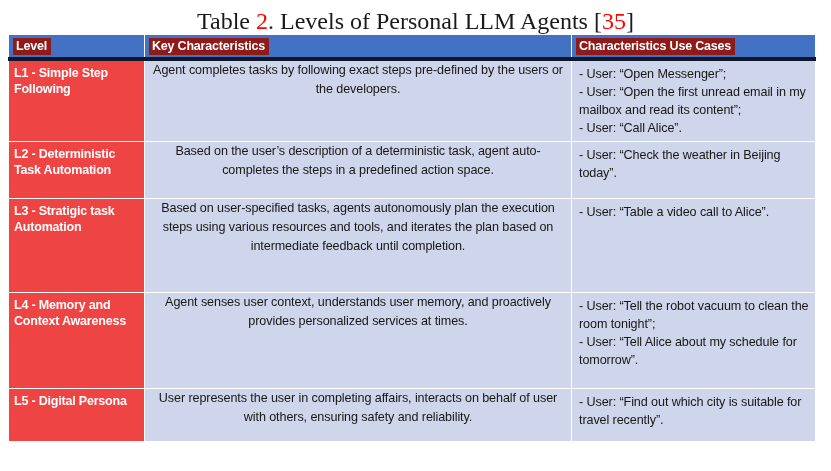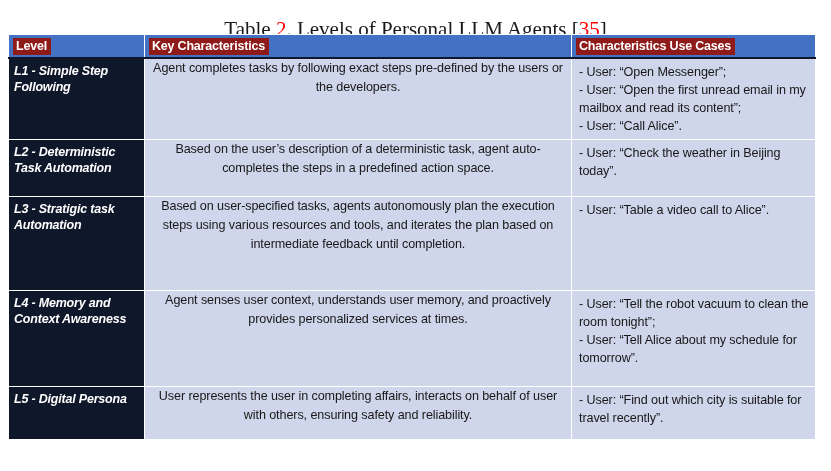--- a/index.html
+++ b/index.html
@@ -19,25 +19,25 @@
     position: relative;
     width: 831px;
     height: 471px;
     background: #ffffff;
   }
 
   
   .title {
     position: absolute;
     left: 0;
-    top: 16px;
+    top: 8px;
     width: 831px;
     text-align: center;
     font-family: "Liberation Serif", serif;
-    font-size: 21px;
+    font-size: 24px;
     line-height: 26px;
     color: #1a1a1a;
     white-space: nowrap;
   }
   .title .ref { color: #ff0000; }
 
   
   .table-wrap {
     position: absolute;
     left: 8px;
@@ -58,44 +58,43 @@
     border: 1px solid #ffffff;
     padding: 0;
     vertical-align: top;
   }
 
   
   tr.head-row td {
     background: #4372c4;
     height: 22px;
     padding: 0;
-    border-bottom: 2px solid #0f172a;
+    border-bottom: 4px solid #0f172a;
   }
   .hdr-inner {
     display: block;
     padding: 2px 0 2px 4px;
     line-height: 15px;
   }
   .hdr-label {
     display: inline-block;
     background: #8f1a1a;
     color: #ffffff;
     font-weight: bold;
     font-size: 12.5px;
     line-height: 15px;
     padding: 1px 4px 1px 3px;
     letter-spacing: -0.2px;
     white-space: nowrap;
   }
 
   
   td.level-cell {
-    background: #0f172a;
+    background: #ef4444;
     vertical-align: top;
-    font-style: italic;
   }
   .level-text {
     display: block;
     color: #ffffff;
     font-weight: bold;
     font-size: 12.5px;
     line-height: 15.5px;
     padding: 5px 4px 5px 5px;
     letter-spacing: -0.2px;
   }

